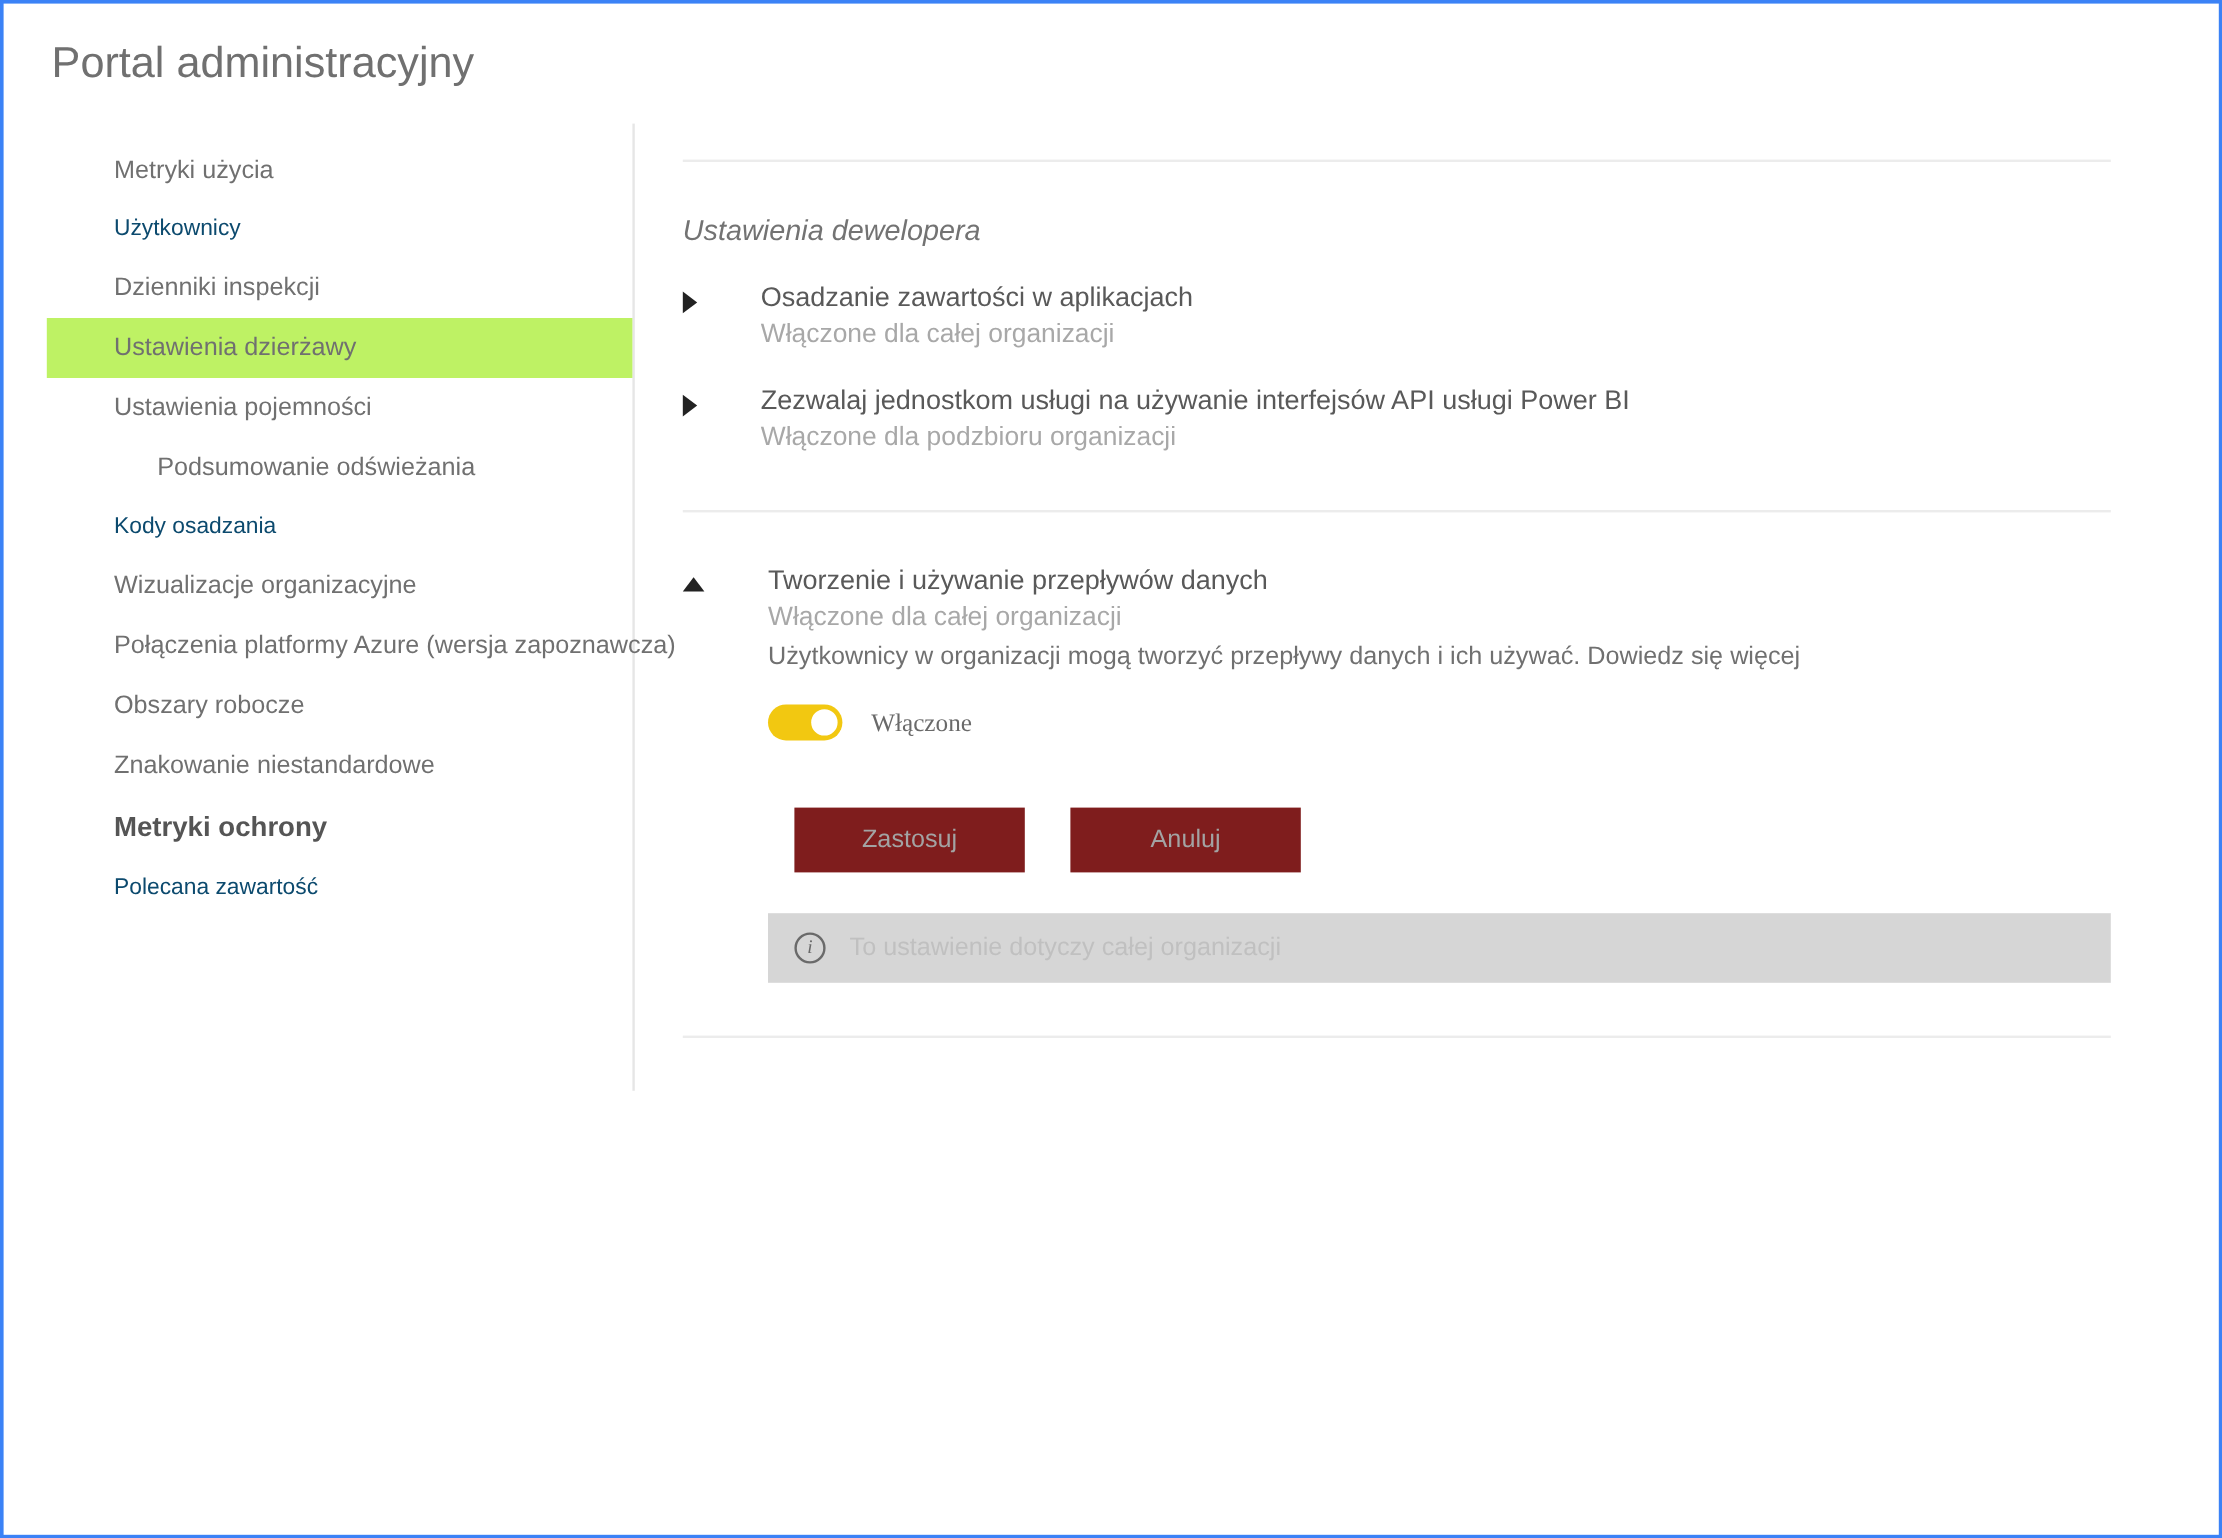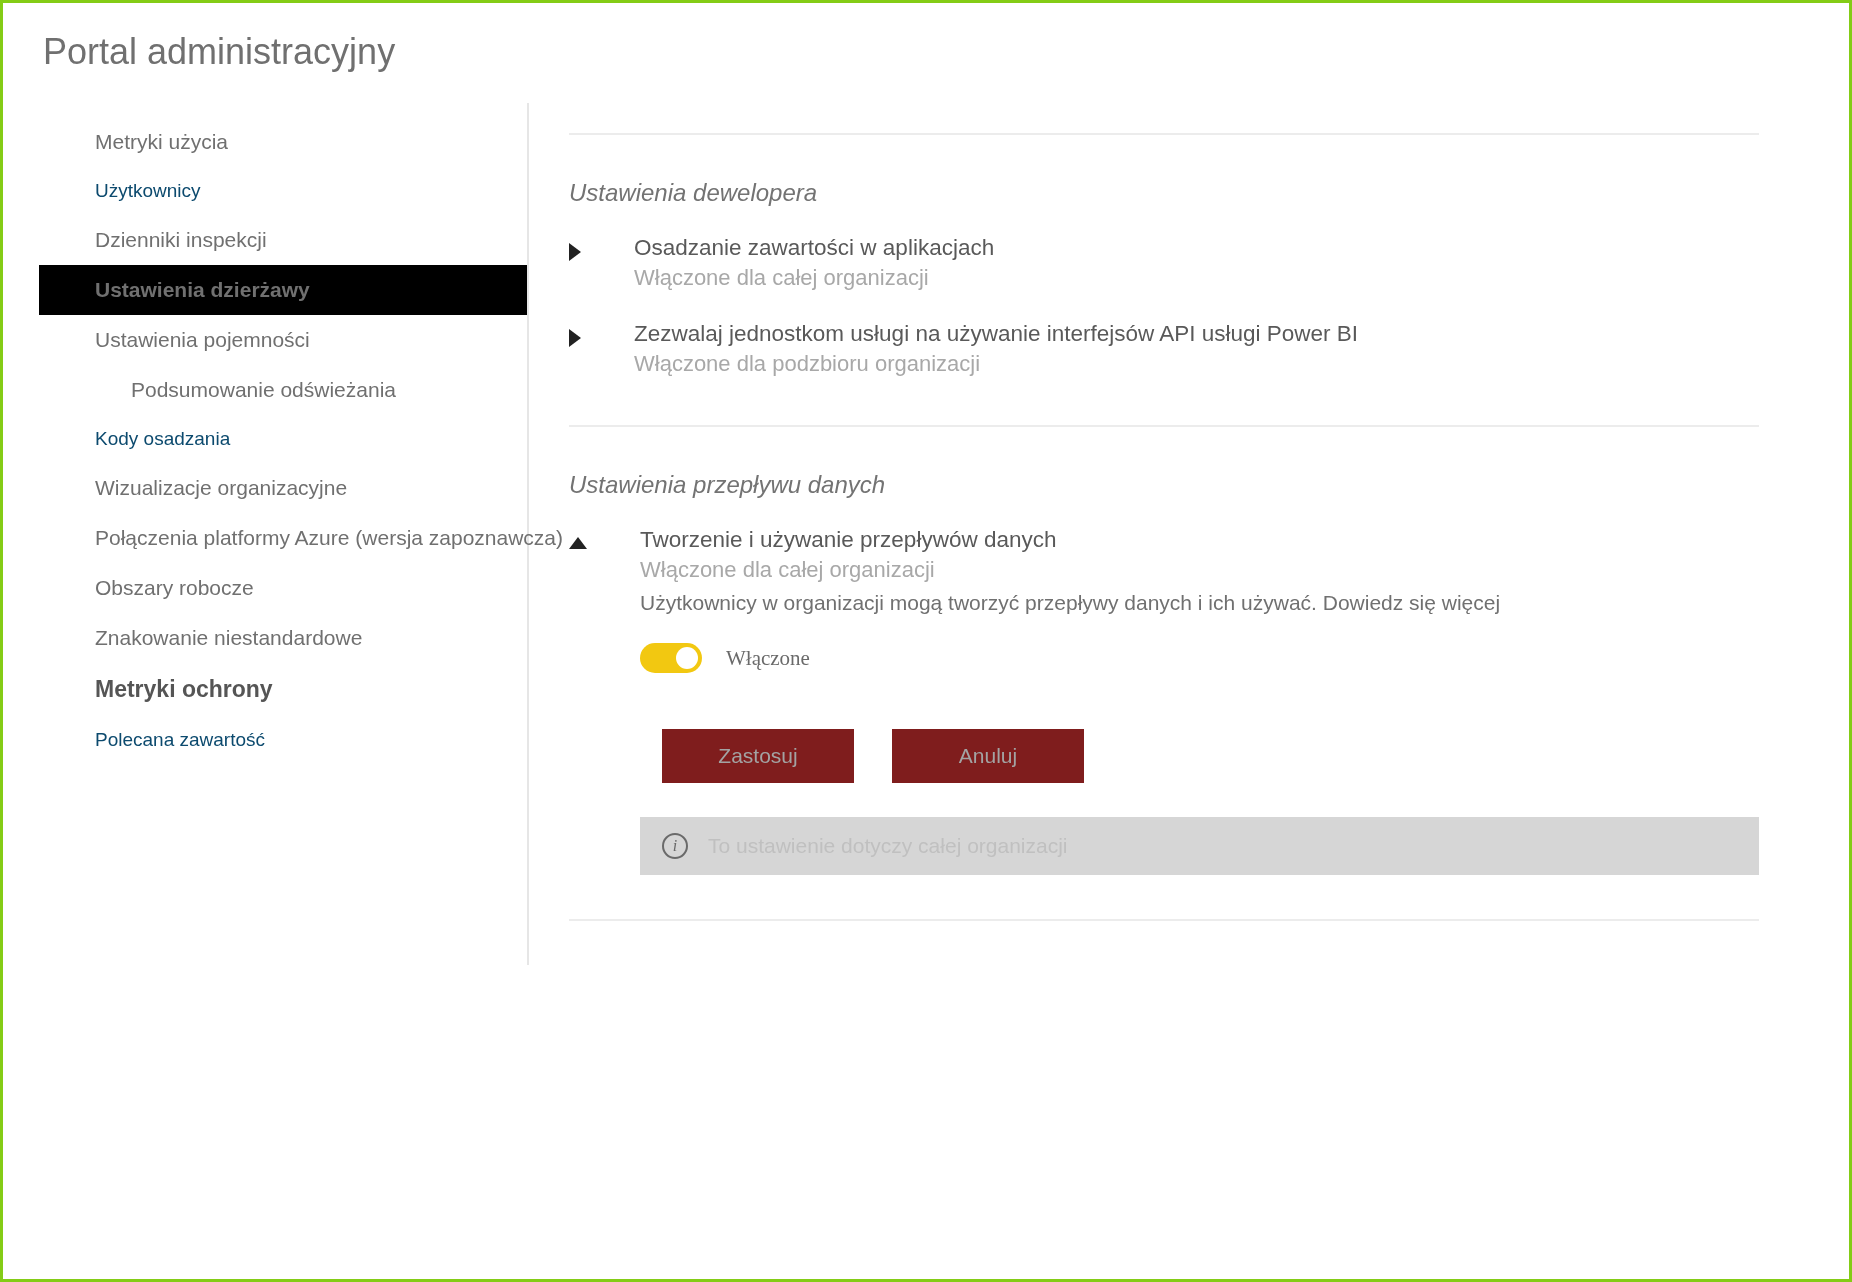--- a/index.html
+++ b/index.html
@@ -9,21 +9,21 @@
     }
     body {
       font-family: "Segoe UI", Tahoma, Geneva, sans-serif;
       background: #fff;
       color: #444;
       width: 1852px;
       height: 1282px;
       overflow: hidden;
     }
     .outer-frame {
-      border: 3px solid #84cc16;
+      border: 3px solid #3b82f6;
       width: 1852px;
       height: 1282px;
       padding: 28px 36px;
     }
     .page-title {
       font-size: 36px;
       font-weight: 400;
       color: #707070;
       margin-bottom: 30px;
       margin-left: 4px;
@@ -46,22 +46,21 @@
       white-space: nowrap;
     }
     .sidebar-item.small {
       font-size: 19px;
       color: #0c4a6e;
     }
     .sidebar-item.indent {
       padding-left: 92px;
     }
     .sidebar-item.selected {
-      background: #000000;
-      font-weight: bold;
+      background: #bef264;
     }
     .sidebar-item.dark {
       color: #555;
       font-weight: 600;
       font-size: 23px;
     }
     .main {
       flex: 1;
       padding-top: 30px;
       padding-right: 54px;
@@ -236,21 +235,20 @@
       <div class="setting-row">
         <span class="caret right"></span>
         <div class="setting-body">
           <div class="setting-label">Zezwalaj jednostkom usługi na używanie interfejsów API usługi Power BI</div>
           <div class="setting-status">Włączone dla podzbioru organizacji</div>
         </div>
       </div>
 
       <hr class="divider bottom">
 
-      <h2 class="section-title">Ustawienia przepływu danych</h2>
 
       <div class="setting-row">
         <span class="caret up"></span>
         <div class="setting-body">
           <div class="setting-label">Tworzenie i używanie przepływów danych</div>
           <div class="setting-status">Włączone dla całej organizacji</div>
           <div class="setting-desc">Użytkownicy w organizacji mogą tworzyć przepływy danych i ich używać. Dowiedz się więcej</div>
 
           <div class="toggle-row">
             <div class="toggle">

